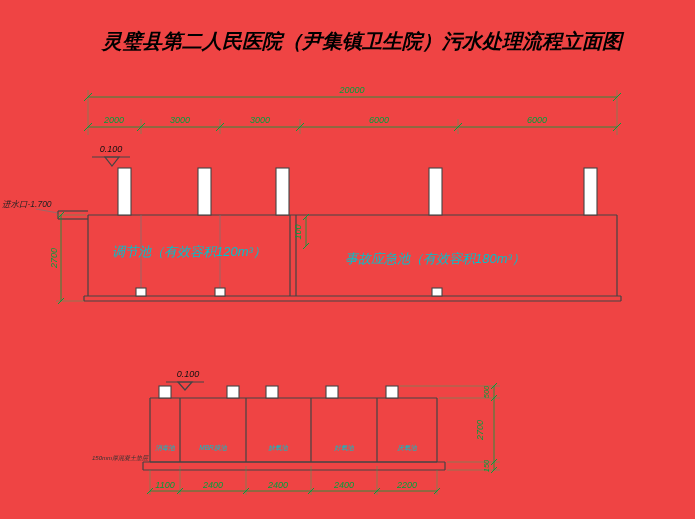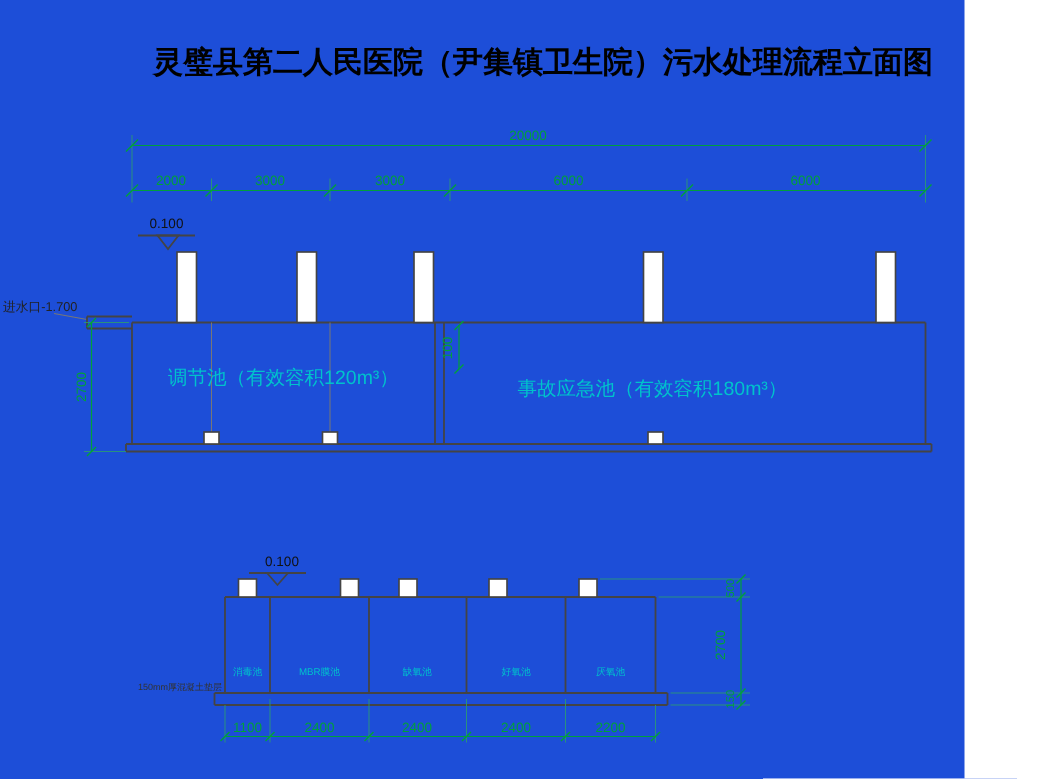--- a/index.html
+++ b/index.html
@@ -1,17 +1,17 @@
 <!DOCTYPE html>
 <html><head>
 <meta charset="utf-8">
 <style>
   html,body{margin:0;padding:0;background:#ffffff;}
-  .stage{position:relative;width:643px;height:519px;background:#1d4ed8;overflow:hidden;
-         font-family:"Liberation Sans", sans-serif;}
+  .stage{position:relative;width:695px;height:519px;background:#ef4444;overflow:hidden;
+         font-family:"Liberation Sans", sans-serif;font-style:italic;}
   svg{display:block;}
   text{font-family:"Liberation Sans", sans-serif;}
   .title-text{font-family:"Liberation Serif", serif;font-weight:bold;font-size:20px;fill:#000000;}
   .dim-text{font-size:9px;fill:#00a03c;}
   .dim-text-sm{font-size:7.5px;fill:#00a03c;}
   .dim-line{stroke:#00a03c;stroke-width:0.8;fill:none;}
   .ext-line{stroke:#2da860;stroke-width:0.5;fill:none;}
   .tick{stroke:#00a03c;stroke-width:1;}
   .struct{stroke:#444444;stroke-width:1.2;fill:none;}
   .struct-thin{stroke:#777777;stroke-width:0.7;fill:none;}

